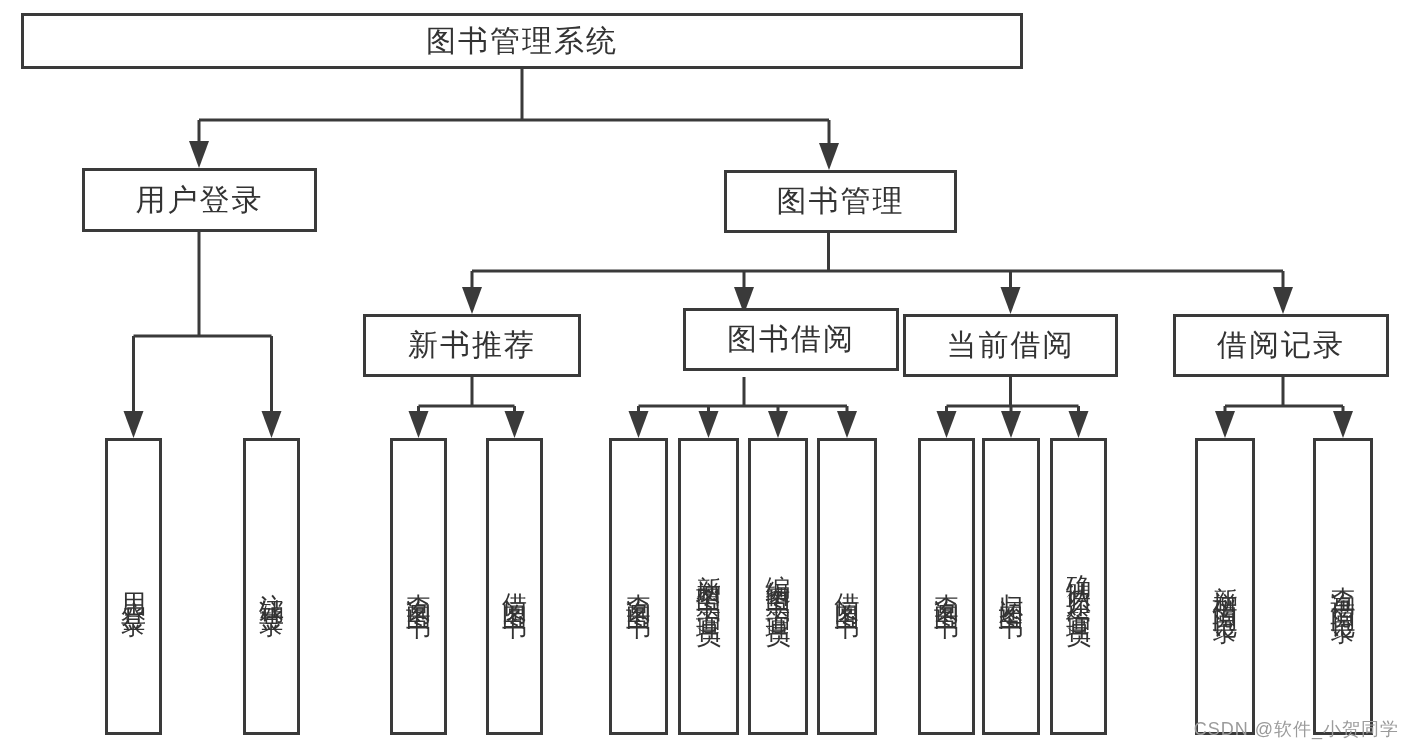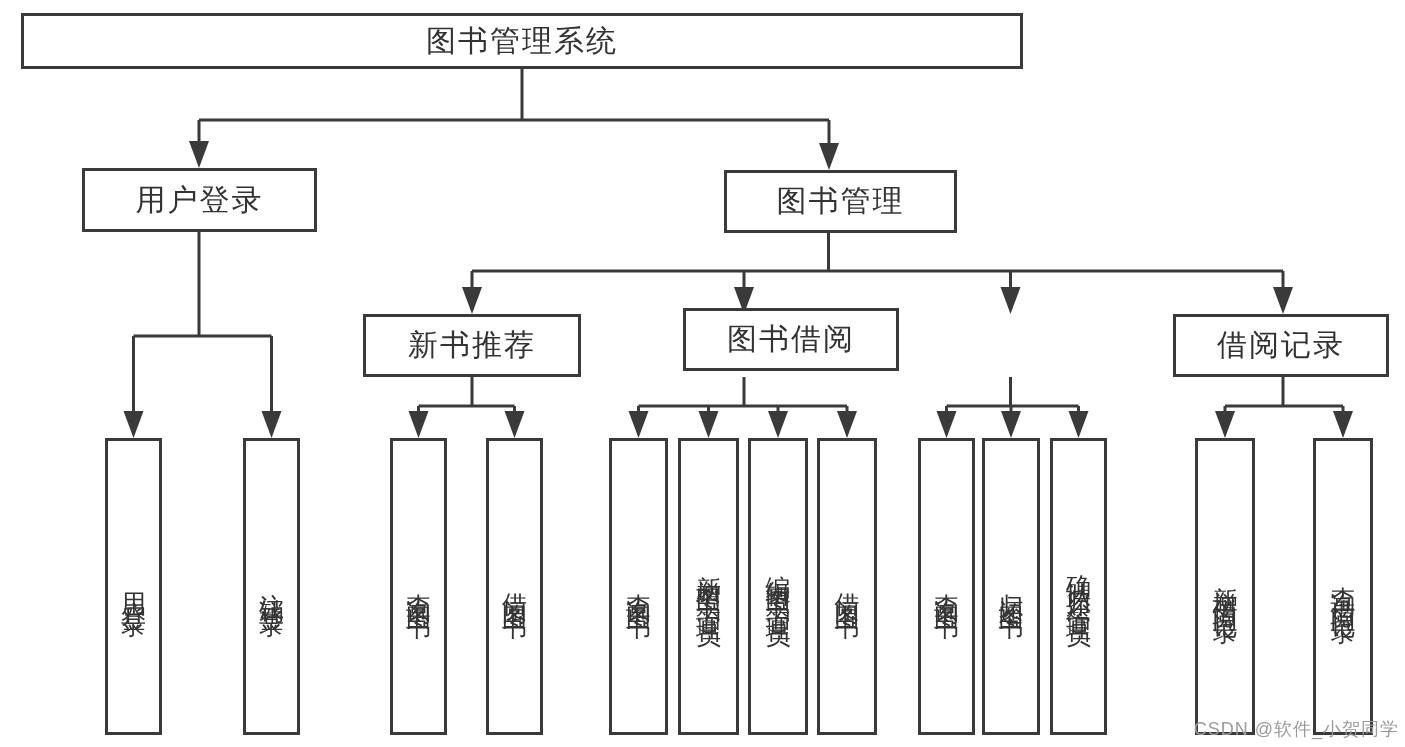--- a/index.html
+++ b/index.html
@@ -94,20 +94,21 @@
     </g>
   </svg>
 
   <div class="node h" style="left:21px; top:13px; width:1002px; height:56px;">图书管理系统</div>
 
   <div class="node h" style="left:82px; top:168px; width:235px; height:64px;">用户登录</div>
   <div class="node h" style="left:724px; top:170px; width:233px; height:63px;">图书管理</div>
 
   <div class="node h" style="left:363px; top:314px; width:218px; height:63px;">新书推荐</div>
   <div class="node h" style="left:636px; top:308px; width:216px; height:63px;margin-left:47px;">图书借阅</div>
+  <div class="node h" style="left:903px; top:314px; width:215px; height:63px;">当前借阅</div>
   <div class="node h" style="left:1173px; top:314px; width:216px; height:63px;">借阅记录</div>
 
   <div class="node v" style="left:105px; top:438px; width:57px; height:297px;">用户登录</div>
   <div class="node v" style="left:243px; top:438px; width:57px; height:297px;">注销登录</div>
 
   <div class="node v" style="left:390px; top:438px; width:57px; height:297px;">查询图书</div>
   <div class="node v" style="left:486px; top:438px; width:57px; height:297px;">借阅图书</div>
 
   <div class="node v" style="left:609px; top:438px; width:59px; height:297px;">查询图书</div>
   <div class="node v" style="left:678px; top:438px; width:61px; height:297px;">新增图书（管理员）</div>

